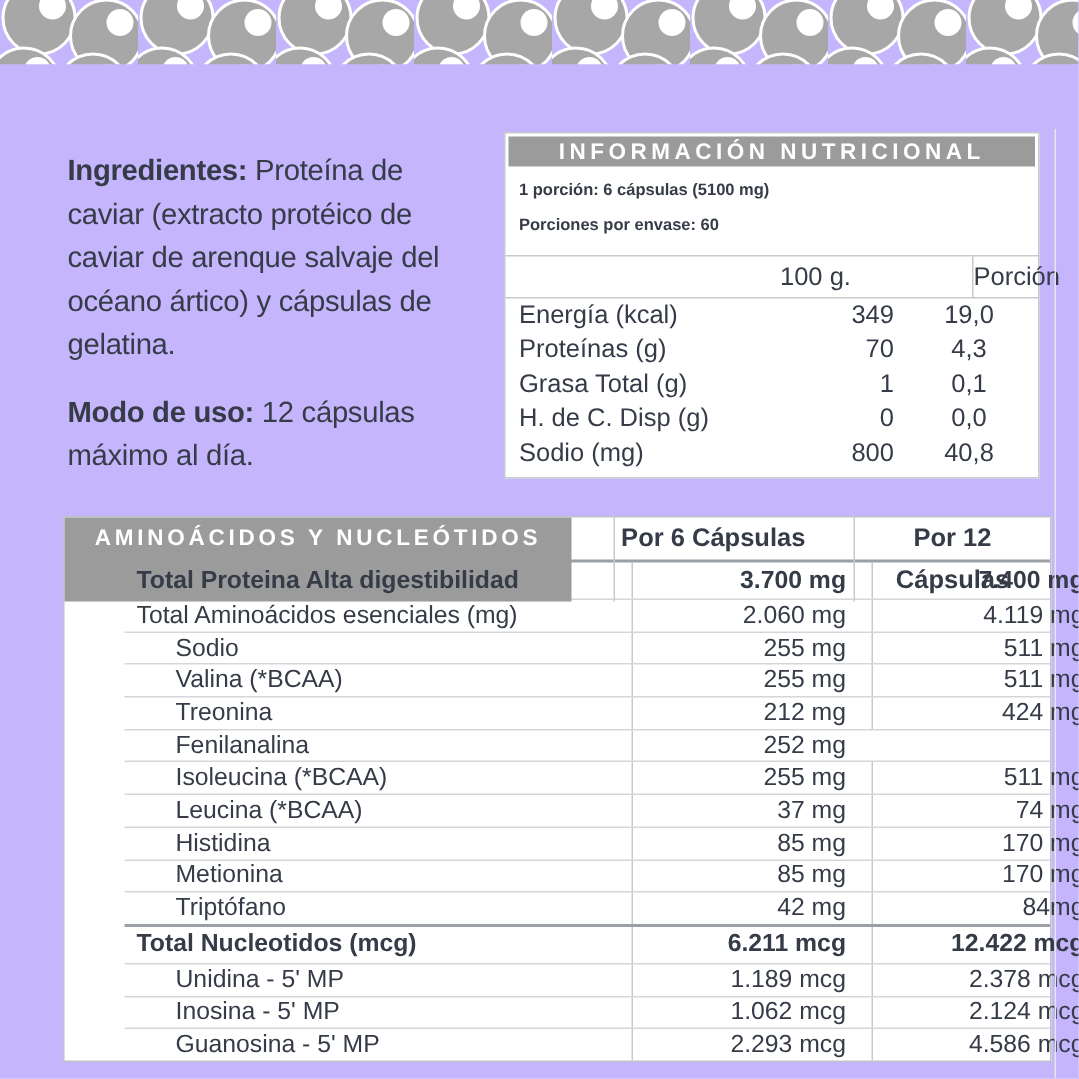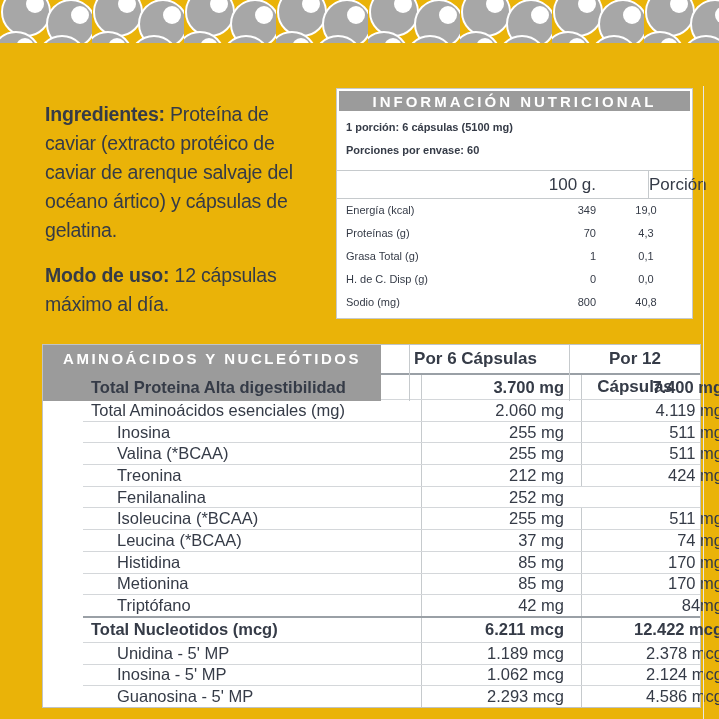--- a/index.html
+++ b/index.html
@@ -1,40 +1,40 @@
 <!DOCTYPE html>
 <html><head>
 <meta charset="utf-8">
 <style>
   html,body{margin:0;padding:0;}
   body{
     width:719px;height:719px;background:#ffffff;
     font-family:"Liberation Sans", sans-serif;
     color:#353b47;
   }
-  .page{position:relative;width:719px;height:719px;overflow:hidden;background:#eab308;}
+  .page{position:relative;width:719px;height:719px;overflow:hidden;background:#c4b5fd;}
 
   
   .pattern-band{position:absolute;left:0;top:0;width:719px;height:43px;overflow:hidden;}
 
   
   .left-col{position:absolute;left:45px;top:100px;width:300px;}
   .para{margin:0 0 16px 0;font-size:19.5px;line-height:29px;letter-spacing:-0.2px;}
   .para .txt{white-space:pre-line;}
   .b{font-weight:700;}
 
   
   .nutri{position:absolute;left:336px;top:88px;width:357px;border:1px solid #c6cacd;background:#fff;box-sizing:border-box;}
   .nutri-title-bar{margin:2px;height:20px;background:#9b9b9b;color:#fff;
     font-size:15px;font-weight:700;letter-spacing:3px;text-align:center;line-height:21px;}
   .nutri-serving{padding:3px 6px 8px 9px;font-size:11px;font-weight:600;line-height:23px;border-bottom:1px solid #c6cacd;}
   .nutri-headrow{display:grid;grid-template-columns:1fr 80px 92px;height:27px;align-items:center;border-bottom:1px solid #c6cacd;font-size:17px;}
-  .nutri-headrow .c-100{text-align:right;padding-right:4px;}
+  .nutri-headrow .c-100{text-align:left;padding-right:4px;}
   .nutri-headrow .c-por{text-align:center;border-left:1px solid #c6cacd;line-height:27px;height:27px;margin-left:48px;}
-  .nutri-row{display:grid;grid-template-columns:1fr 80px 92px;height:22.8px;align-items:center;font-size:11px;}
+  .nutri-row{display:grid;grid-template-columns:1fr 80px 92px;height:22.8px;align-items:center;font-size:17px;}
   .nutri-row .n-label{padding-left:9px;}
   .nutri-row .n-100{text-align:right;padding-right:4px;}
   .nutri-row .n-por{text-align:center;}
   .nutri-pad{height:5px;}
 
   
   .amino{position:absolute;left:42px;top:344px;width:659px;border:1px solid #bfc3c7;background:#fff;box-sizing:border-box;}
   .amino-headrow{display:grid;grid-template-columns:338px 160px 159px;height:28px;}
   .amino-headrow .a-title{background:#9b9b9b;color:#fff;font-size:15px;font-weight:700;letter-spacing:2.5px;text-align:center;line-height:28px;}
   .amino-headrow .a-h{font-size:17px;font-weight:700;text-align:center;line-height:28px;border-left:1px solid #c6cacd;margin-left:28px;}
@@ -132,21 +132,21 @@
           <div class="a-label">Total Proteina Alta digestibilidad</div>
           <div class="a-v">3.700 mg</div>
           <div class="a-v">7.400 mg</div>
         </div>
         <div class="a-row r-plain">
           <div class="a-label">Total Aminoácidos esenciales (mg)</div>
           <div class="a-v">2.060 mg</div>
           <div class="a-v">4.119 mg</div>
         </div>
         <div class="a-row r-indent">
-          <div class="a-label">Inosina</div>
+          <div class="a-label">Sodio</div>
           <div class="a-v">255 mg</div>
           <div class="a-v">511 mg</div>
         </div>
         <div class="a-row r-indent">
           <div class="a-label">Valina (*BCAA)</div>
           <div class="a-v">255 mg</div>
           <div class="a-v">511 mg</div>
         </div>
         <div class="a-row r-indent">
           <div class="a-label">Treonina</div>

